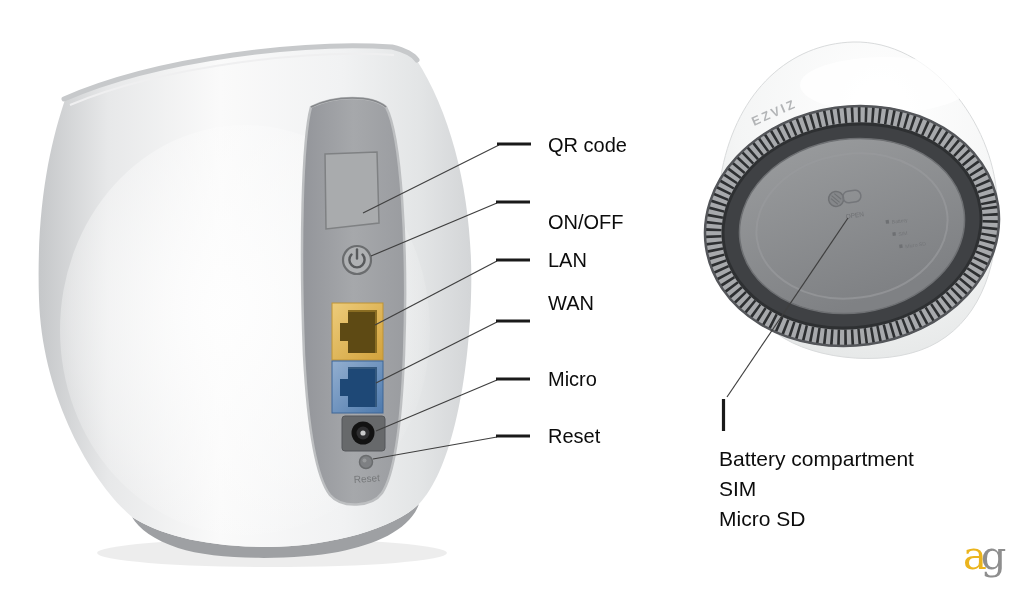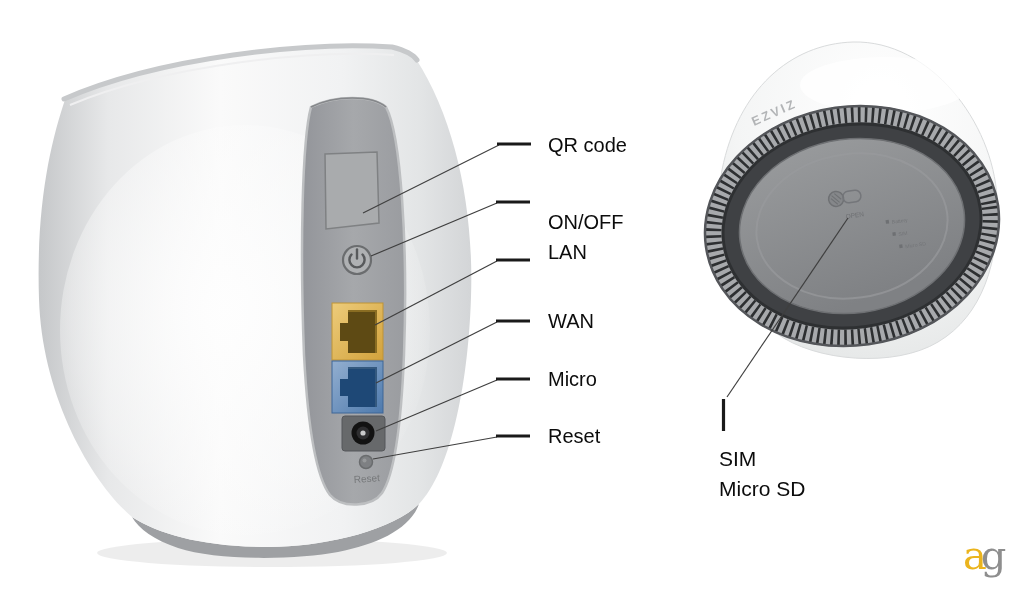--- a/index.html
+++ b/index.html
@@ -186,25 +186,26 @@
       <line x1="496" y1="260" x2="530" y2="260"></line>
       <line x1="496" y1="321" x2="530" y2="321"></line>
       <line x1="496" y1="379" x2="530" y2="379"></line>
       <line x1="496" y1="436" x2="530" y2="436"></line>
       <line x1="723.5" y1="399" x2="723.5" y2="431" x3="0"></line>
     </g>
   </svg>
 
   <div class="callout-label" style="top:133px;">QR code</div>
   <div class="callout-label" style="top:186px;margin-top:24px;">ON/OFF</div>
-  <div class="callout-label" style="top:240px;">LAN</div>
-  <div class="callout-label" style="top:309px;text-align:center;">WAN</div>
+  <div class="callout-label" style="top:248px;">LAN</div>
+  <div class="callout-label" style="top:291px;text-align:center;">WAN</div>
   <div class="callout-label" style="top:367px;">Micro</div>
   <div class="callout-label" style="top:424px;">Reset</div>
 
   <div class="bottom-label-block">
+    <div>Battery compartment</div>
     <div>SIM</div>
     <div>Micro SD</div>
   </div>
 
   <div class="watermark"><span class="wm-a">a</span><span class="wm-g">g</span></div>
 
 </div>
 
 </body></html>

